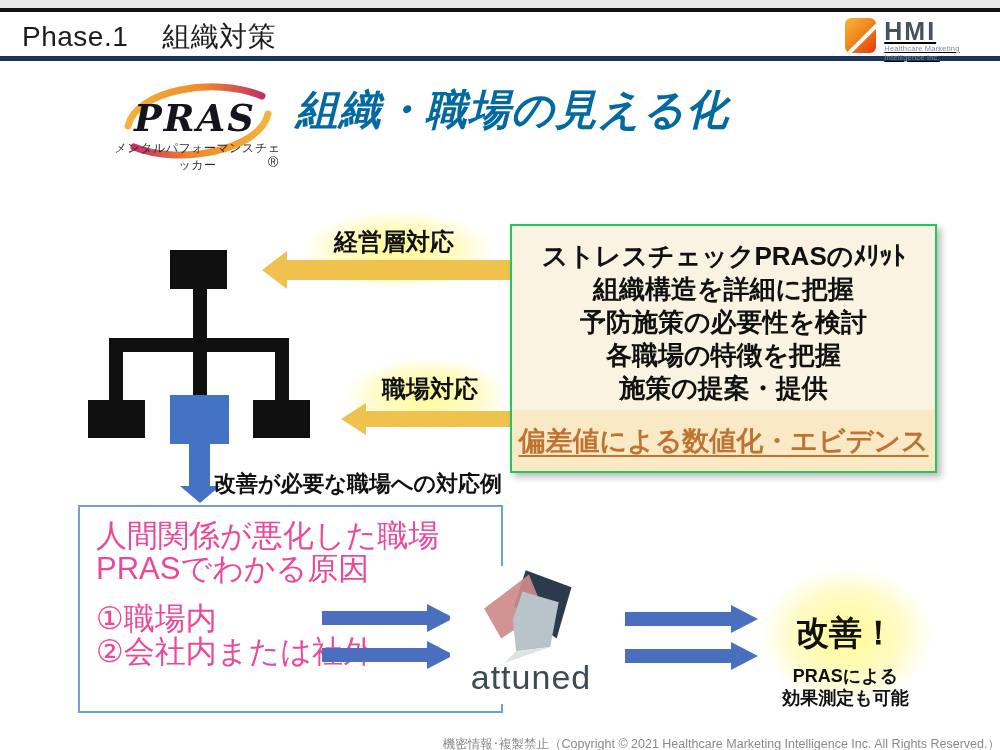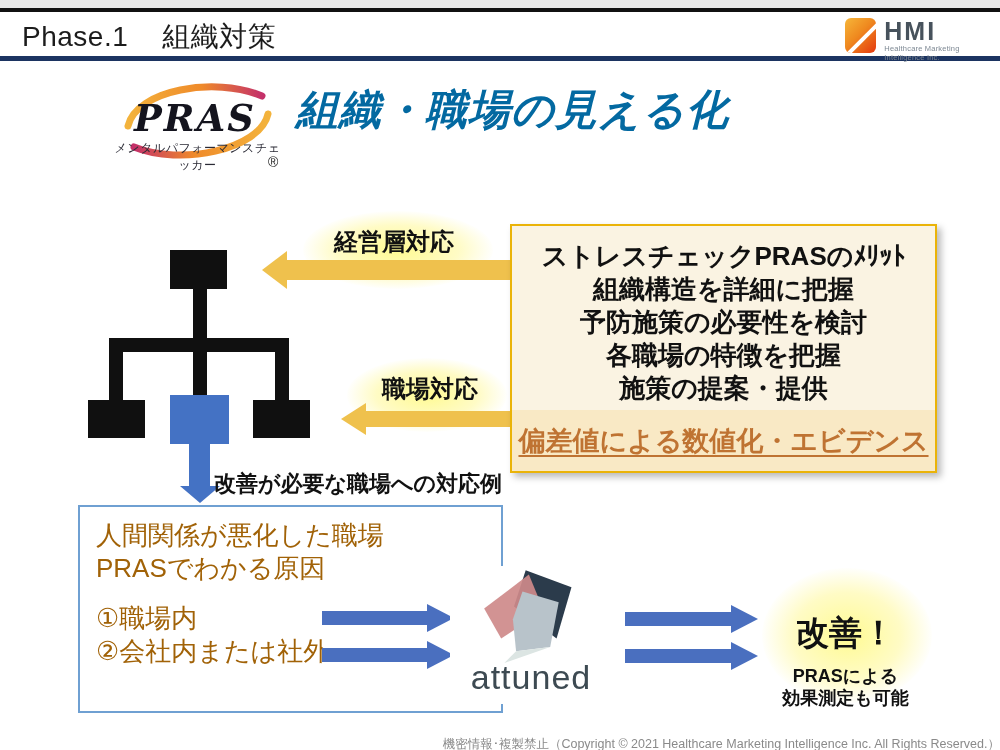--- a/index.html
+++ b/index.html
@@ -4,21 +4,21 @@
 <style>
   html,body{margin:0;padding:0;background:#e8e8e8;font-family:"Liberation Sans","DejaVu Sans",sans-serif;}
   #slide{position:relative;width:1000px;height:750px;background:#ffffff;overflow:hidden;margin:8px auto;}
 
   
   .topbar{position:absolute;left:0;top:0;width:1000px;height:4px;background:#111;}
   .header-title{position:absolute;left:22px;top:10px;font-size:28px;color:#1c1c1c;letter-spacing:.5px;}
   .header-title .gap{display:inline-block;width:34px;}
   .navy-rule{position:absolute;left:0;top:48px;width:1000px;height:5px;background:#1c3461;}
 
-  .hmi{position:absolute;left:845px;top:10px;display:flex;align-items:flex-start;}
+  .hmi{position:absolute;left:845px;top:10px;display:flex;align-items:flex-start;text-decoration:underline;}
   .hmi-mark{position:relative;width:36px;height:35px;border-radius:6px;overflow:hidden;
     background:linear-gradient(135deg,#f6b63a 0%,#ef8a1f 45%,#e4380f 100%);}
   .hmi-mark .slash{position:absolute;left:-8px;top:15px;width:60px;height:4px;background:#fff;transform:rotate(-45deg);}
   .hmi-text{margin-left:8px;}
   .hmi-name{font-size:25px;font-weight:bold;color:#47525c;letter-spacing:2px;line-height:26px;}
   .hmi-sub{font-size:7.5px;color:#7d8893;letter-spacing:.2px;}
 
   
   .pras{position:absolute;left:110px;top:66px;width:185px;height:98px;}
   .pras svg{position:absolute;left:0;top:0;}
@@ -51,31 +51,31 @@
 
   
   .yhead{position:absolute;width:0;height:0;}
   .y1-head{left:262px;top:243px;border-top:19px solid transparent;border-bottom:19px solid transparent;border-right:25px solid #efc14d;}
   .y1-shaft{position:absolute;left:286px;top:252px;width:224px;height:20px;background:#efc14d;}
   .y2-head{left:341px;top:395px;border-top:16px solid transparent;border-bottom:16px solid transparent;border-right:25px solid #efc14d;}
   .y2-shaft{position:absolute;left:365px;top:403px;width:145px;height:16px;background:#efc14d;}
 
   
   .merit-box{position:absolute;left:510px;top:216px;width:427px;height:249px;
-    border:2px solid #eab308;box-sizing:border-box;box-shadow:4px 4px 7px rgba(0,0,0,.28);}
+    border:2px solid #22c55e;box-sizing:border-box;box-shadow:4px 4px 7px rgba(0,0,0,.28);}
   .merit-top{height:184px;background:#faf3e2;text-align:center;padding-top:14px;box-sizing:border-box;}
   .merit-line{font-size:26px;font-weight:bold;color:#111;line-height:33px;}
   .merit-bottom{height:61px;background:#f9e9c5;display:flex;align-items:center;justify-content:center;}
   .merit-highlight{font-size:27px;font-weight:bold;color:#bf7332;
     text-decoration:underline;text-decoration-thickness:2px;text-underline-offset:5px;}
 
   
   .case-box{position:absolute;left:78px;top:497px;width:425px;height:208px;
     border:2px solid #6fa0d2;box-sizing:border-box;background:#fff;}
-  .case-text{position:absolute;left:96px;top:511px;font-size:26px;color:#a16207;line-height:33px;}
+  .case-text{position:absolute;left:96px;top:511px;font-size:31px;color:#ec4899;line-height:33px;}
   .case-spacer{height:17px;}
 
   
   .barrow{position:absolute;height:28px;}
   .barrow .shaft{position:absolute;left:0;top:7px;height:14px;background:#4a6fbf;}
   .barrow .head{position:absolute;top:0;width:0;height:0;
     border-top:14px solid transparent;border-bottom:14px solid transparent;border-left:27px solid #4a6fbf;}
   .ba1{left:322px;top:596px;}.ba2{left:322px;top:633px;}
   .ba3{left:625px;top:597px;}.ba4{left:625px;top:634px;}
   .ba1 .shaft,.ba2 .shaft{width:105px;}.ba1 .head,.ba2 .head{left:105px;}

